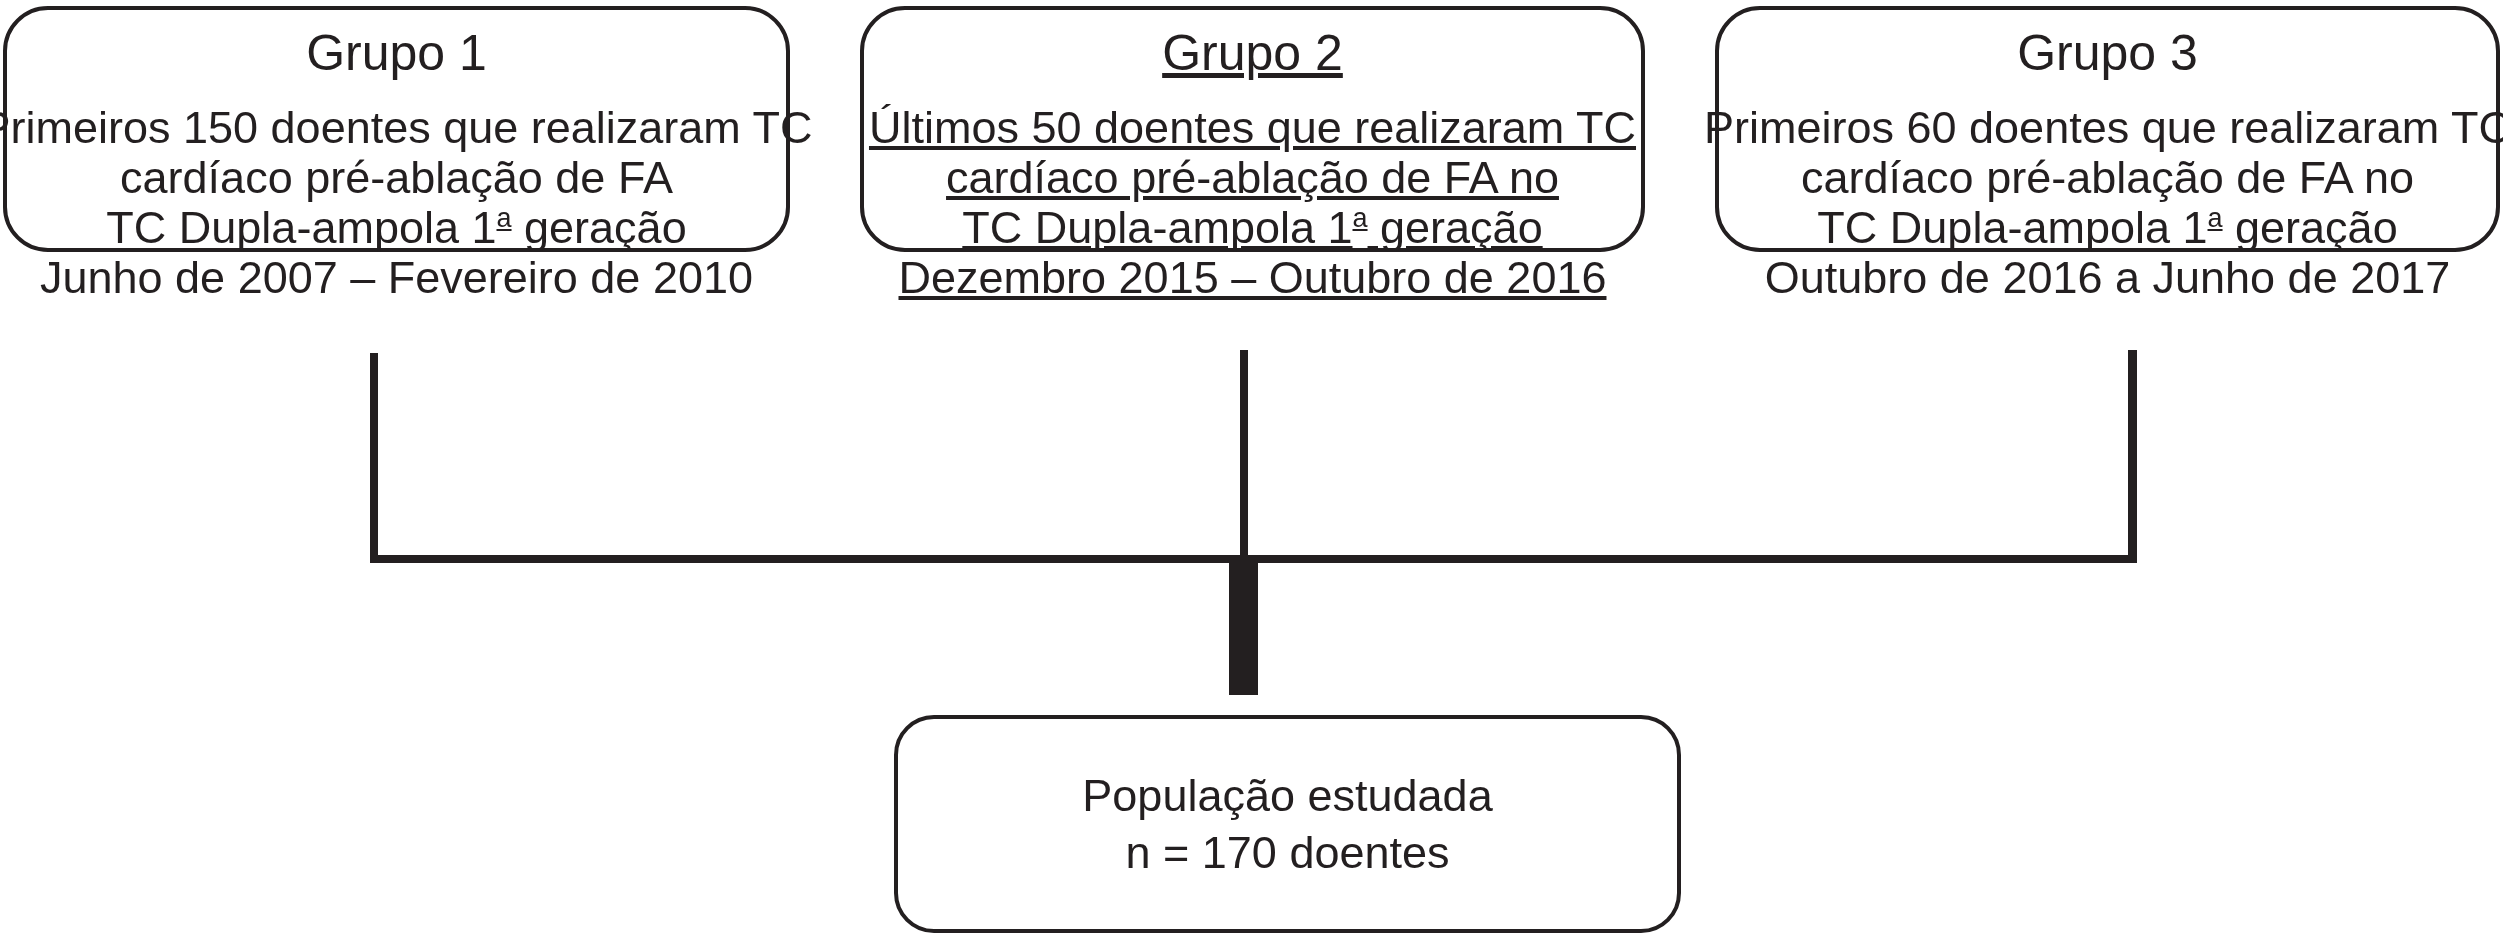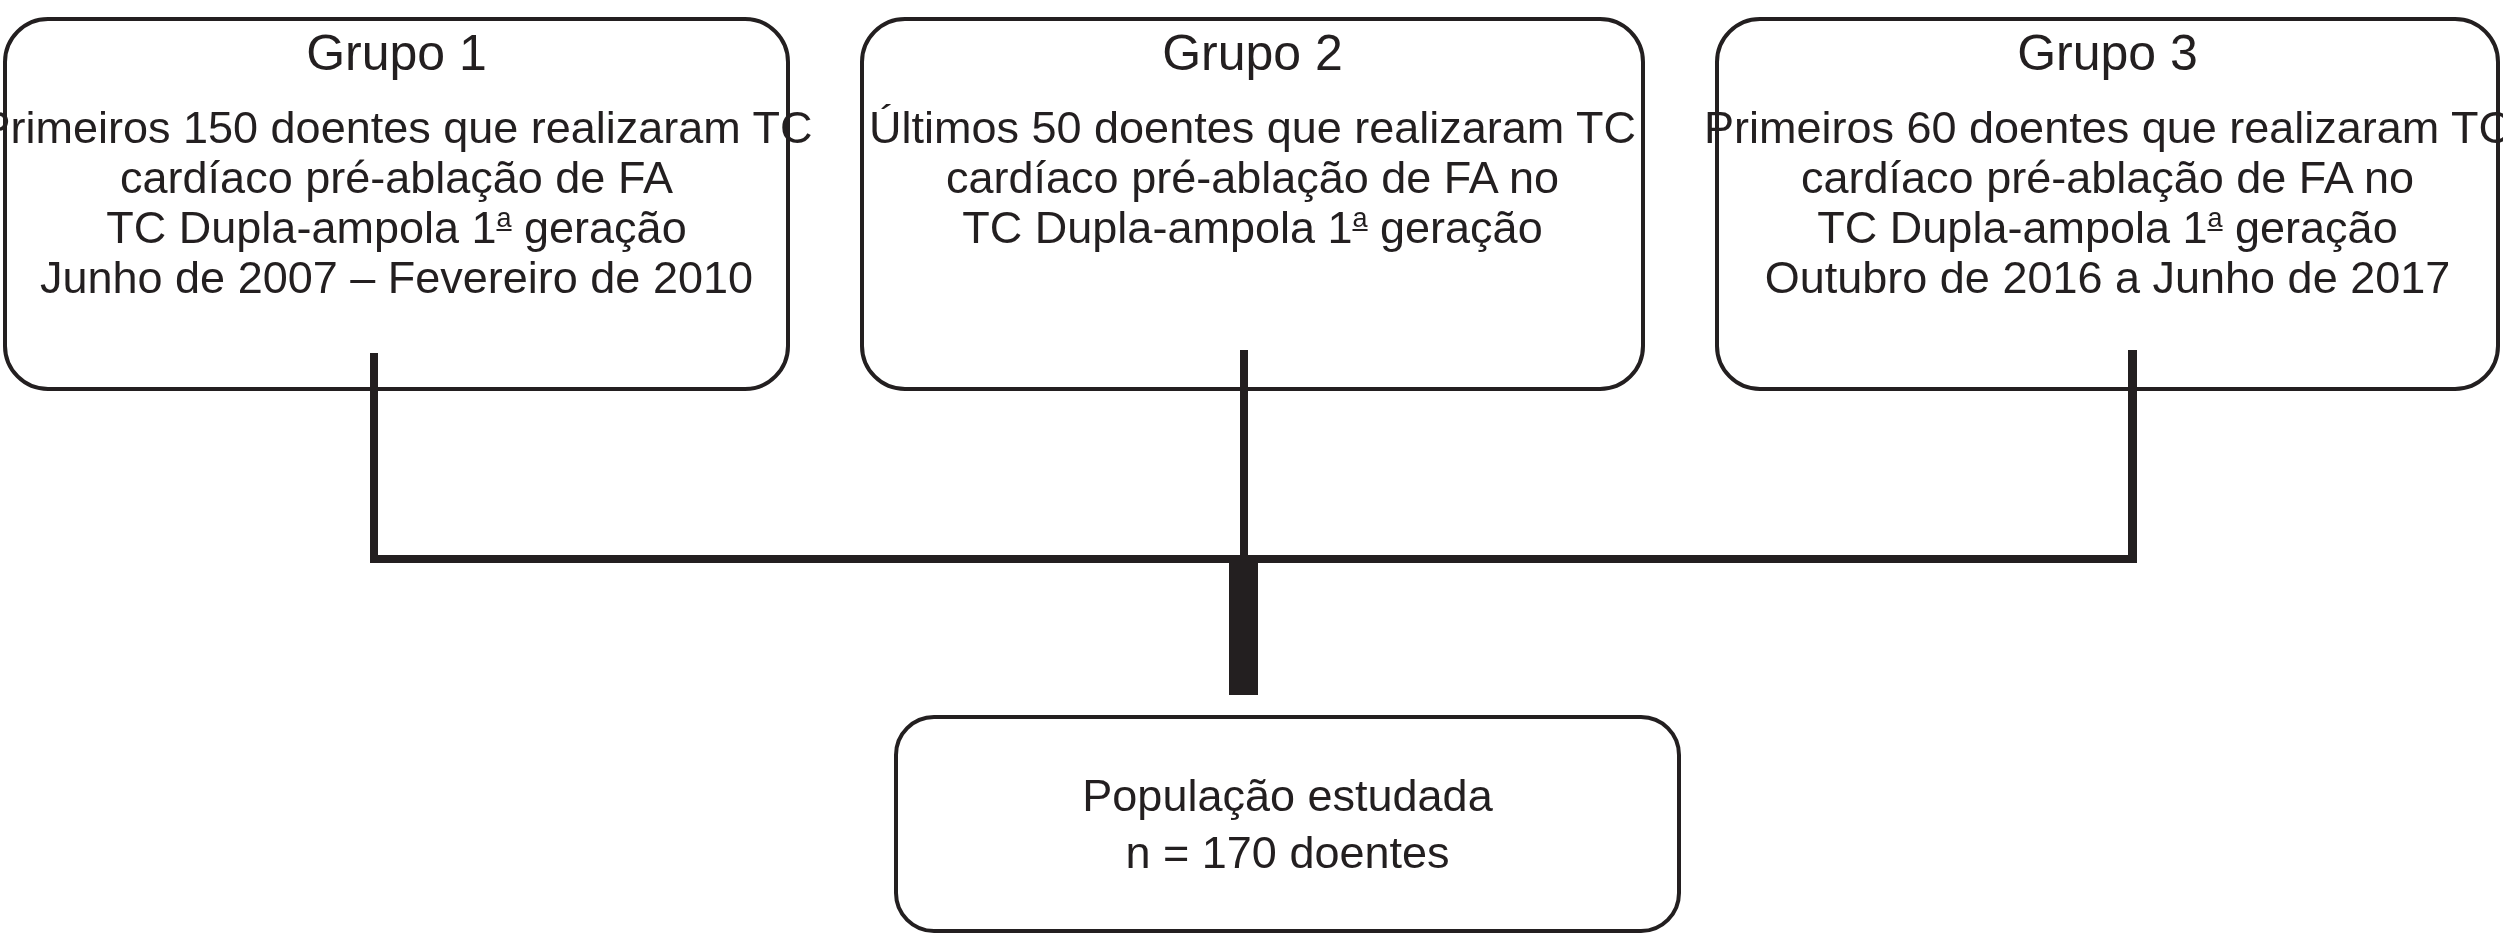--- a/index.html
+++ b/index.html
@@ -20,23 +20,23 @@
     box-sizing: border-box;
     border: 4px solid #231f20;
     border-radius: 45px;
     background: #ffffff;
     display: flex;
     flex-direction: column;
     align-items: center;
     text-align: center;
   }
   .group-box {
-    top: 17px;
-    height: 374px;
-    padding-top: 3px;
+    top: 6px;
+    height: 246px;
+    padding-top: 14px;
   }
   .box-title {
     font-size: 50px;
     line-height: 58px;
     white-space: nowrap;
   }
   .box-body {
     margin-top: 21px;
     font-size: 45px;
     line-height: 50px;
@@ -81,26 +81,27 @@
   <div class="box group-box" style="left:3px; width:787px;">
     <div class="box-title">Grupo 1</div>
     <div class="box-body">
       <div>Primeiros 150 doentes que realizaram TC</div>
       <div>cardíaco pré-ablação de FA</div>
       <div><span>TC Dupla-ampola 1</span><span class="ord">a</span><span> geração</span></div>
       <div>Junho de 2007 – Fevereiro de 2010</div>
     </div>
   </div>
 
-  <div class="box group-box" style="left:860px; width:785px;">
+  <div class="box group-box" style="left:860px; width:785px;text-decoration:underline;">
     <div class="box-title">Grupo 2</div>
     <div class="box-body">
       <div>Últimos 50 doentes que realizaram TC</div>
       <div>cardíaco pré-ablação de FA no</div>
       <div><span>TC Dupla-ampola 1</span><span class="ord">a</span><span> geração</span></div>
+      <div>Dezembro 2015 – Outubro de 2016</div>
     </div>
   </div>
 
   <div class="box group-box" style="left:1715px; width:785px;">
     <div class="box-title">Grupo 3</div>
     <div class="box-body">
       <div>Primeiros 60 doentes que realizaram TC</div>
       <div>cardíaco pré-ablação de FA no</div>
       <div><span>TC Dupla-ampola 1</span><span class="ord">a</span><span> geração</span></div>
       <div>Outubro de 2016 a Junho de 2017</div>

